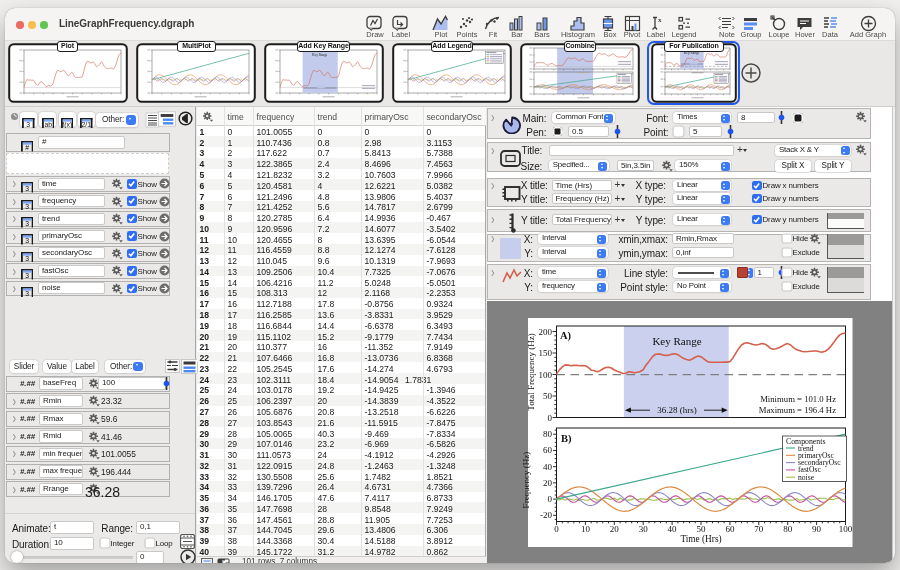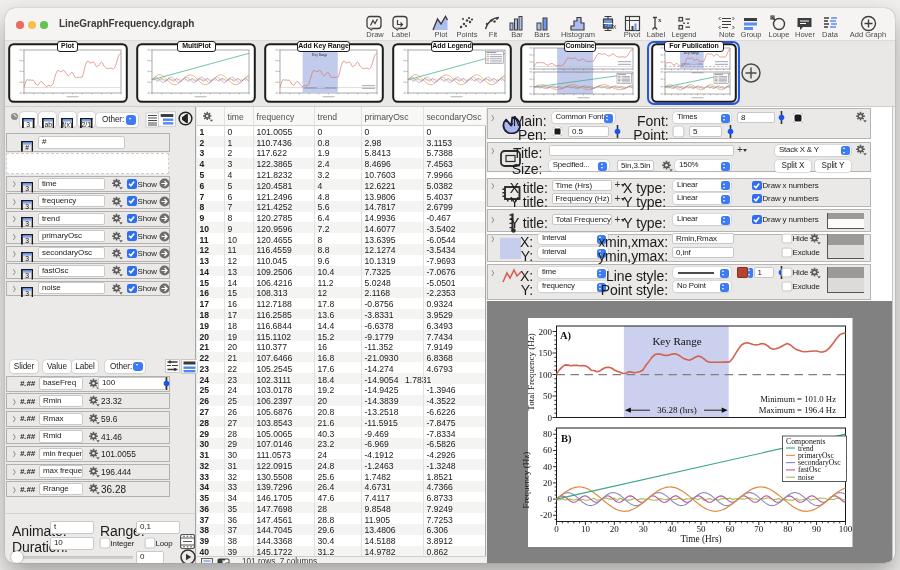--- a/index.html
+++ b/index.html
@@ -22,21 +22,21 @@
  font-size:7.9px;color:#1b1b1b;letter-spacing:-0.2px}
 .ptxt{position:absolute;left:4px;top:0;line-height:10.8px;white-space:nowrap}
 .pcap{position:absolute;right:1.5px;top:1.5px;background:#3d7bf5;border-radius:2.5px}
 .cu{position:absolute;left:2.1px;top:1.2px;border-left:1.9px solid transparent;border-right:1.9px solid transparent;border-bottom:2.6px solid #fff}
 .cd{position:absolute;left:2.1px;bottom:1.2px;border-left:1.9px solid transparent;border-right:1.9px solid transparent;border-top:2.6px solid #fff}
 .cbON{position:absolute;width:9.5px;height:9.5px;background:#2e6ef2;border-radius:2.2px}
 .cbON svg{display:block;margin:0 auto}
 .cbOFF{position:absolute;width:9.5px;height:9.5px;background:#fff;border-radius:2.2px;box-shadow:0 0 0 0.6px #c4c3c2 inset,0 0 0 0.6px #cfcecd}
 .cblbl{position:absolute;font-size:7.9px;color:#1b1b1b;letter-spacing:-0.1px;line-height:9px;margin-top:1px}
 .disc{position:absolute;font-size:11px;color:#8e8d8c;transform:scaleY(1.3);line-height:10px}
-.lab{position:absolute;font-size:14px;color:#1b1b1b;text-align:right;white-space:nowrap;letter-spacing:-0.1px}
+.lab{position:absolute;font-size:10px;color:#1b1b1b;text-align:right;white-space:nowrap;letter-spacing:-0.1px}
 .btn{position:absolute;background:#fff;border-radius:3.5px;box-shadow:0 0 0 0.6px #cfcecd,0 0.5px 1.5px rgba(0,0,0,.18);
  font-size:8.2px;color:#1b1b1b;text-align:center;letter-spacing:-0.1px}
 .rrow{position:absolute;left:0.5px;background:#eae9e8;border:1px solid #b5b4b3;width:383.5px}
 .gthumb{position:absolute;left:822px;width:37px;background:#fbfbfa;border-left:1.2px solid #555;border-bottom:1.2px solid #555}
 .gtop{position:absolute;left:0;top:0;width:100%;height:46%;background:#9b9a99}
 .tcell{position:absolute;font-size:8.6px;color:#202020;white-space:nowrap}
 </style></head><body>
 <div id="win">
 <div class="tl" style="left:11px;background:#ed6a5f"></div>
 <div class="tl" style="left:23px;background:#f5c04f"></div>
@@ -91,21 +91,21 @@
 <div class="tlbl" style="left:507px;top:22px;width:60px">Bars</div>
 <div style="position:absolute;left:564px;top:6px;width:19px;height:19px"><svg width="19" height="19" viewBox="0 0 19 19">
         <path d="M2 16V12h3V7h3V3.5h4V9h3v7z" fill="#aebdf0" stroke="#3d3d3d" stroke-width="1.2"></path>
       </svg></div>
 <div class="tlbl" style="left:543px;top:22px;width:60px">Histogram</div>
 <div style="position:absolute;left:594px;top:6px;width:19px;height:19px"><svg width="19" height="19" viewBox="0 0 19 19">
         <path d="M9 2v3M9 14v3M5.5 2.5h7M5.5 16.5h7" stroke="#3d3d3d" stroke-width="1.2"></path>
         <rect x="4.5" y="5" width="9" height="9" fill="#6b96ea" stroke="#3d3d3d" stroke-width="1.2"></rect>
         <path d="M4.5 9.5h9" stroke="#fff" stroke-width="1.2"></path>
       </svg></div>
-<div class="tlbl" style="left:573px;top:14px;width:64px">Box</div>
+<div class="tlbl" style="left:573px;top:22px;width:64px">Box</div>
 <div style="position:absolute;left:618px;top:6px;width:19px;height:19px"><svg width="19" height="19" viewBox="0 0 19 19">
         <rect x="2.5" y="2.5" width="14" height="14" fill="none" stroke="#3d3d3d" stroke-width="1.2"></rect>
         <path d="M2.5 6.5h14M6.5 2.5v14" stroke="#3d3d3d" stroke-width="1"></path>
         <rect x="8.5" y="12" width="2" height="4.5" fill="#3d3d3d"></rect>
         <rect x="11.5" y="9.5" width="2" height="7" fill="#6b96ea"></rect>
       </svg></div>
 <div class="tlbl" style="left:597px;top:22px;width:60px">Pivot</div>
 <div style="position:absolute;left:642px;top:6px;width:19px;height:19px"><svg width="19" height="19" viewBox="0 0 19 19">
         <path d="M6 3.5h4M8 3.5V13M8 13l-2.5 2.5M8 13l2 2.5" fill="none" stroke="#3d3d3d" stroke-width="1.3"></path>
         <text x="11" y="8" font-size="7" font-weight="bold" fill="#3d3d3d" font-family="Liberation Serif">x</text>
@@ -690,21 +690,21 @@
 <div style="position:absolute;left:15px;top:476.6px;width:22px;font-size:7.8px;font-weight:bold;font-style:italic;color:#222">#.##</div>
 <div class="fld" style="left:34px;top:474.90000000000003px;width:44px;height:12.5px;text-align:left">Rrange</div>
 <svg style="position:absolute;left:83px;top:475.40000000000003px" width="12.0" height="12.0" viewBox="0 0 12 12">
       <g stroke="#5a5a5a" stroke-width="1.5">
         <path d="M5.5 0.8v8.8M1.1 5.2h8.8M2.4 2.1l6.2 6.2M8.6 2.1L2.4 8.3" fill="none"></path>
       </g>
       <circle cx="5.5" cy="5.2" r="2.9" fill="#5a5a5a"></circle>
       <circle cx="5.5" cy="5.2" r="1.3" fill="#eceae9"></circle>
       <path d="M8.2 9.2h3.6l-1.8 2.2z" fill="#5a5a5a"></path>
     </svg>
-<div style="position:absolute;left:96px;top:476.3px;font-size:10px;color:#1b1b1b">36.28</div>
+<div style="position:absolute;left:80px;top:476.3px;font-size:14px;color:#1b1b1b">36.28</div>
 <div style="position:absolute;left:0px;top:505px;width:190px;height:0;border-top:1px solid #d4d3d2"></div>
 <div class="lab" style="left:7px;top:514.5px;width:35px">Animate:</div>
 <div class="fld" style="left:45px;top:512.5px;width:44px;height:13px;text-align:left">t</div>
 <div class="lab" style="left:95px;top:514.5px;width:33px">Range:</div>
 <div class="fld" style="left:131px;top:512.5px;width:44px;height:13px;text-align:left">0,1</div>
 <div class="lab" style="left:7px;top:530.5px;width:35px">Duration:</div>
 <div class="fld" style="left:45px;top:528.5px;width:44px;height:13px;text-align:left">10</div>
 <div class="cbOFF" style="left:95px;top:530px"></div>
     <div class="cblbl" style="left:105.5px;top:529.5px;width:40px">Integer</div>
 <div class="cbOFF" style="left:140px;top:530px"></div>
@@ -750,21 +750,21 @@
 <div style="position:absolute;left:191.5px;top:128.3px;width:288px;height:10.77px;background:#f4f4f3"></div>
 <div class="tcell" style="left:194.5px;top:129.7px;font-weight:bold">2</div>
 <div class="tcell" style="left:222.5px;top:129.7px">1</div>
 <div class="tcell" style="left:251.5px;top:129.7px">110.7436</div>
 <div class="tcell" style="left:312.5px;top:129.7px">0.8</div>
 <div class="tcell" style="left:359.5px;top:129.7px">2.98</div>
 <div class="tcell" style="left:421.5px;top:129.7px">3.1153</div>
 <div class="tcell" style="left:194.5px;top:140.4px;font-weight:bold">3</div>
 <div class="tcell" style="left:222.5px;top:140.4px">2</div>
 <div class="tcell" style="left:251.5px;top:140.4px">117.622</div>
-<div class="tcell" style="left:312.5px;top:140.4px">1.9</div>
+<div class="tcell" style="left:312.5px;top:140.4px">0.7</div>
 <div class="tcell" style="left:359.5px;top:140.4px">5.8413</div>
 <div class="tcell" style="left:421.5px;top:140.4px">5.7388</div>
 <div style="position:absolute;left:191.5px;top:149.8px;width:288px;height:10.77px;background:#f4f4f3"></div>
 <div class="tcell" style="left:194.5px;top:151.2px;font-weight:bold">4</div>
 <div class="tcell" style="left:222.5px;top:151.2px">3</div>
 <div class="tcell" style="left:251.5px;top:151.2px">122.3865</div>
 <div class="tcell" style="left:312.5px;top:151.2px">2.4</div>
 <div class="tcell" style="left:359.5px;top:151.2px">8.4696</div>
 <div class="tcell" style="left:421.5px;top:151.2px">7.4563</div>
 <div class="tcell" style="left:194.5px;top:162.0px;font-weight:bold">5</div>
@@ -811,21 +811,21 @@
 <div class="tcell" style="left:251.5px;top:226.6px">120.4655</div>
 <div class="tcell" style="left:312.5px;top:226.6px">8</div>
 <div class="tcell" style="left:359.5px;top:226.6px">13.6395</div>
 <div class="tcell" style="left:421.5px;top:226.6px">-6.0544</div>
 <div style="position:absolute;left:191.5px;top:236.0px;width:288px;height:10.77px;background:#f4f4f3"></div>
 <div class="tcell" style="left:194.5px;top:237.4px;font-weight:bold">12</div>
 <div class="tcell" style="left:222.5px;top:237.4px">11</div>
 <div class="tcell" style="left:251.5px;top:237.4px">116.4559</div>
 <div class="tcell" style="left:312.5px;top:237.4px">8.8</div>
 <div class="tcell" style="left:359.5px;top:237.4px">12.1274</div>
-<div class="tcell" style="left:421.5px;top:237.4px">-3.5434</div>
+<div class="tcell" style="left:421.5px;top:237.4px">-7.6128</div>
 <div class="tcell" style="left:194.5px;top:248.1px;font-weight:bold">13</div>
 <div class="tcell" style="left:222.5px;top:248.1px">12</div>
 <div class="tcell" style="left:251.5px;top:248.1px">110.045</div>
 <div class="tcell" style="left:312.5px;top:248.1px">9.6</div>
 <div class="tcell" style="left:359.5px;top:248.1px">10.1319</div>
 <div class="tcell" style="left:421.5px;top:248.1px">-7.9693</div>
 <div style="position:absolute;left:191.5px;top:257.5px;width:288px;height:10.77px;background:#f4f4f3"></div>
 <div class="tcell" style="left:194.5px;top:258.9px;font-weight:bold">14</div>
 <div class="tcell" style="left:222.5px;top:258.9px">13</div>
 <div class="tcell" style="left:251.5px;top:258.9px">109.2506</div>
@@ -875,21 +875,21 @@
 <div class="tcell" style="left:222.5px;top:334.3px">20</div>
 <div class="tcell" style="left:251.5px;top:334.3px">110.377</div>
 <div class="tcell" style="left:312.5px;top:334.3px">16</div>
 <div class="tcell" style="left:359.5px;top:334.3px">-11.352</div>
 <div class="tcell" style="left:421.5px;top:334.3px">7.9149</div>
 <div style="position:absolute;left:191.5px;top:343.7px;width:288px;height:10.77px;background:#f4f4f3"></div>
 <div class="tcell" style="left:194.5px;top:345.1px;font-weight:bold">22</div>
 <div class="tcell" style="left:222.5px;top:345.1px">21</div>
 <div class="tcell" style="left:251.5px;top:345.1px">107.6466</div>
 <div class="tcell" style="left:312.5px;top:345.1px">16.8</div>
-<div class="tcell" style="left:359.5px;top:345.1px">-21.0930</div>
+<div class="tcell" style="left:359.5px;top:345.1px">-13.0736</div>
 <div class="tcell" style="left:421.5px;top:345.1px">6.8368</div>
 <div class="tcell" style="left:194.5px;top:355.8px;font-weight:bold">23</div>
 <div class="tcell" style="left:222.5px;top:355.8px">22</div>
 <div class="tcell" style="left:251.5px;top:355.8px">105.2545</div>
 <div class="tcell" style="left:312.5px;top:355.8px">17.6</div>
 <div class="tcell" style="left:359.5px;top:355.8px">-14.274</div>
 <div class="tcell" style="left:421.5px;top:355.8px">4.6793</div>
 <div style="position:absolute;left:191.5px;top:365.2px;width:288px;height:10.77px;background:#f4f4f3"></div>
 <div class="tcell" style="left:194.5px;top:366.6px;font-weight:bold">24</div>
 <div class="tcell" style="left:222.5px;top:366.6px">23</div>

